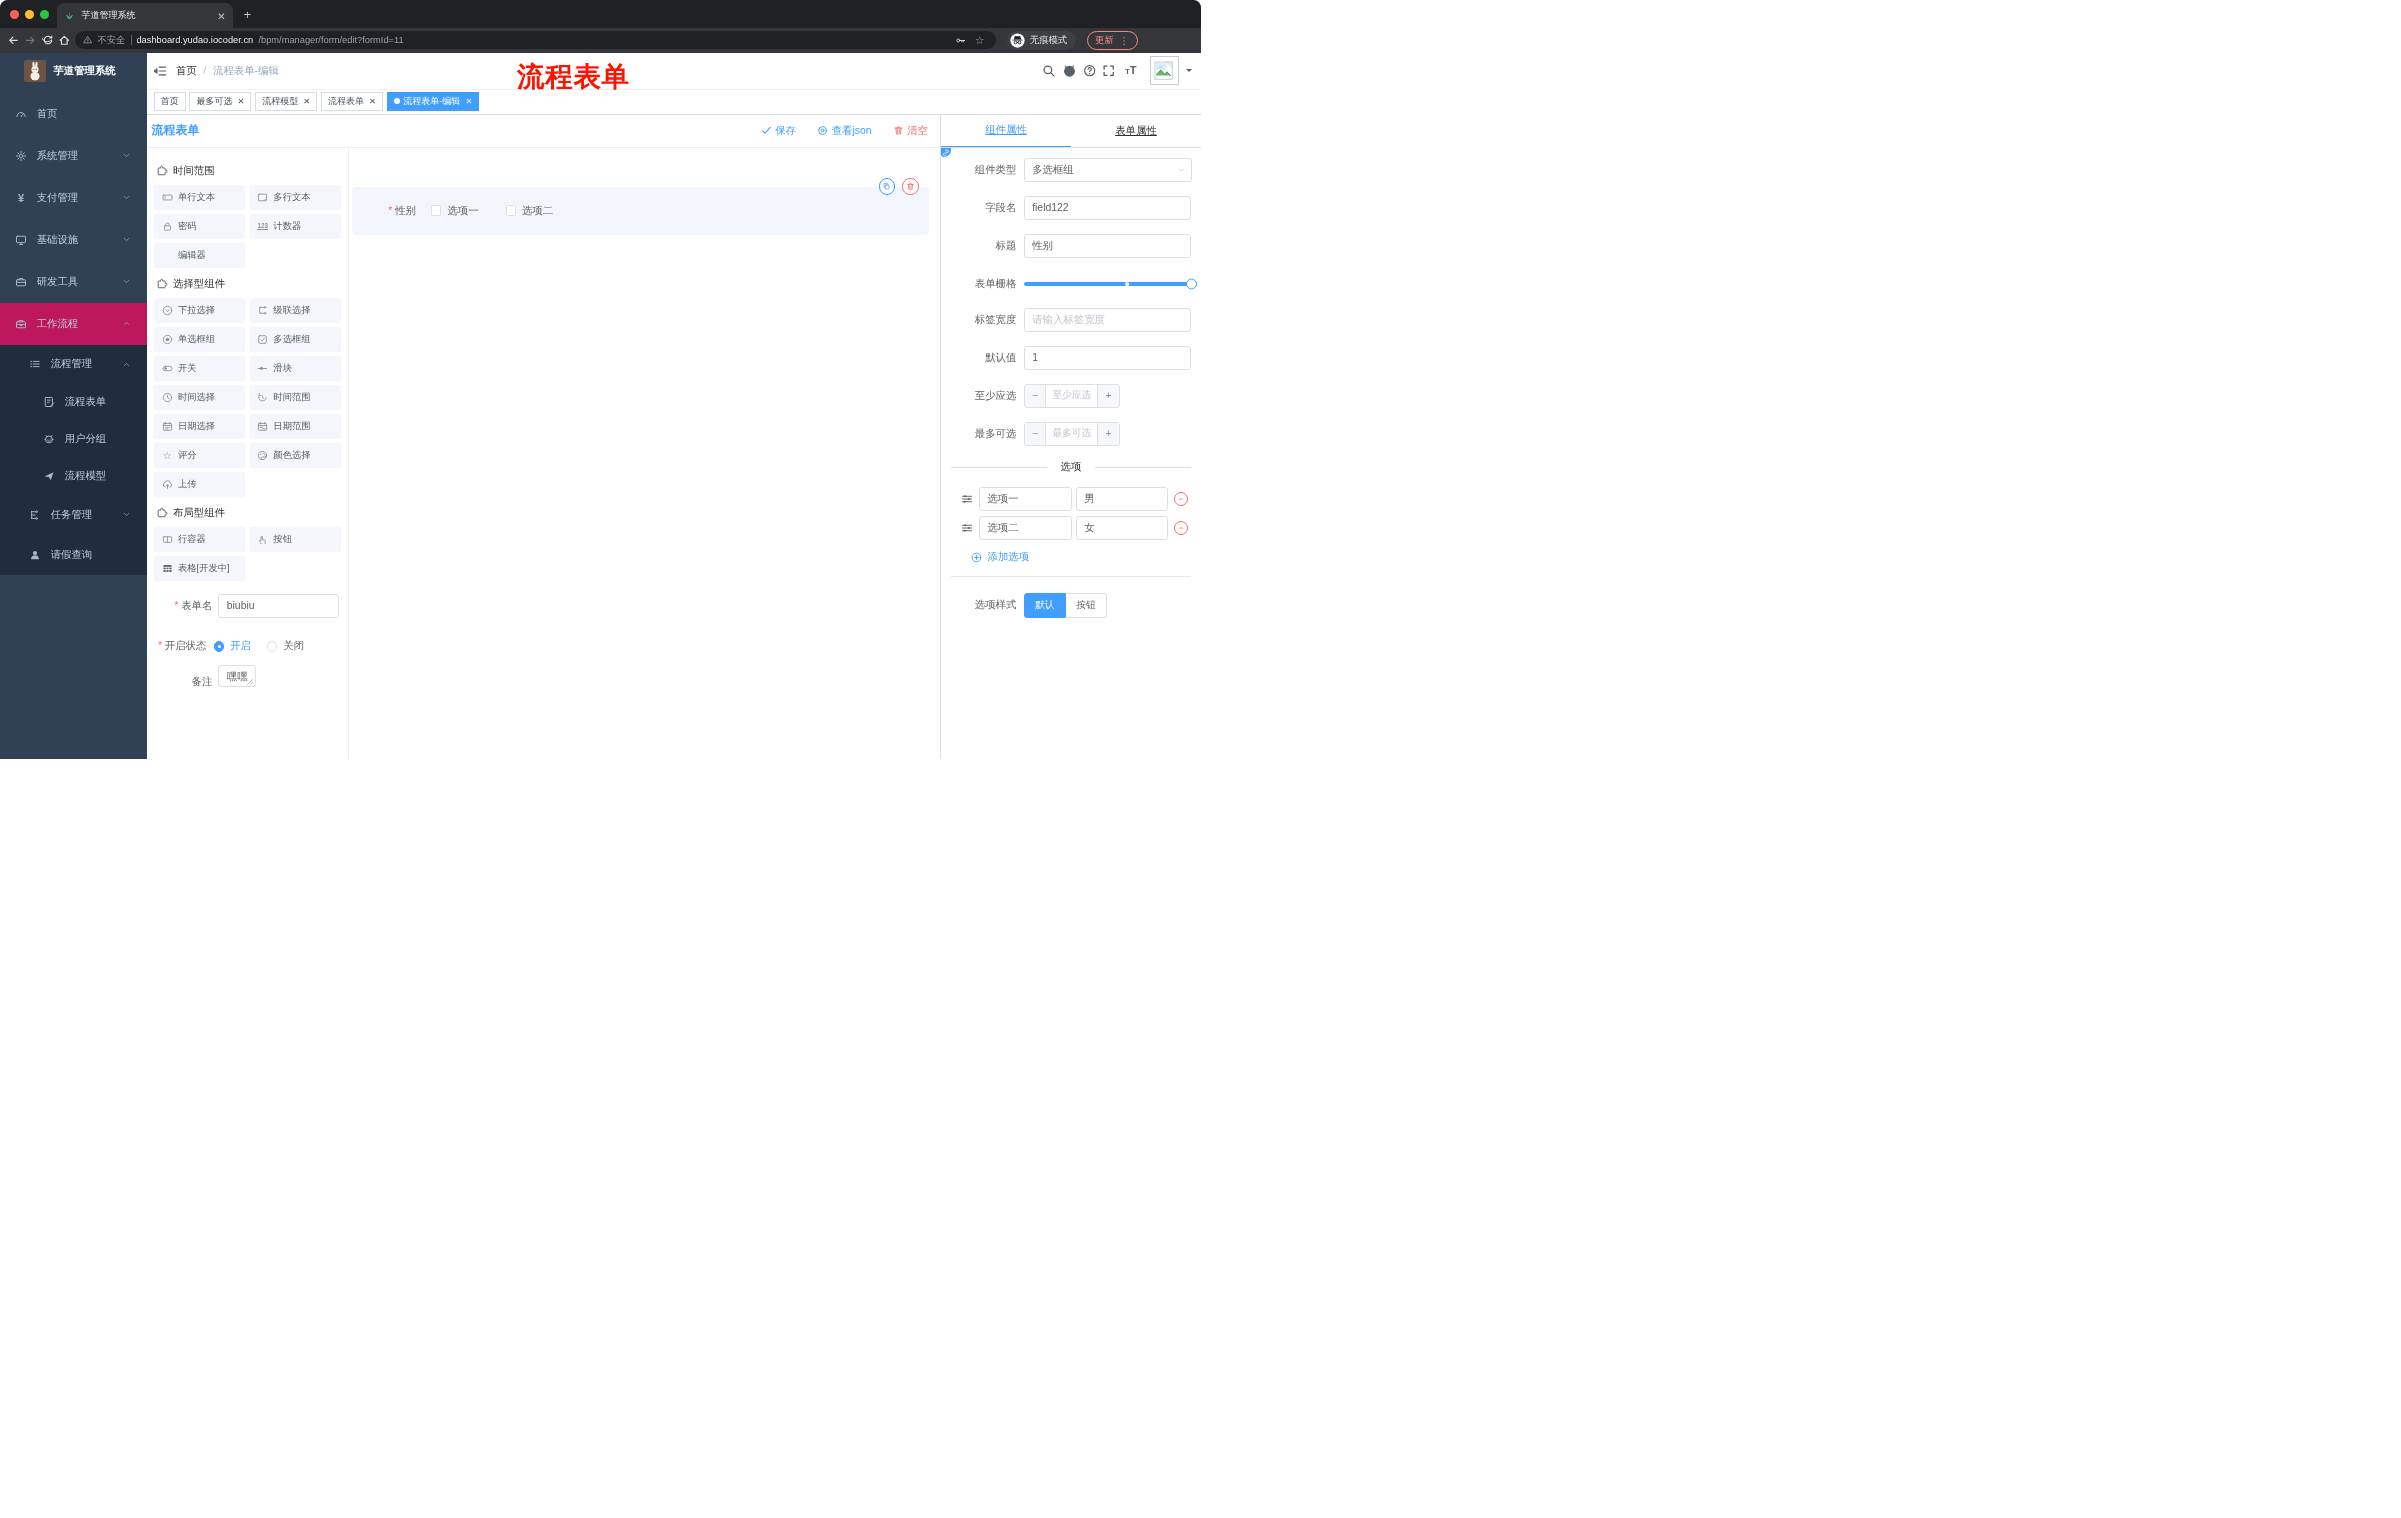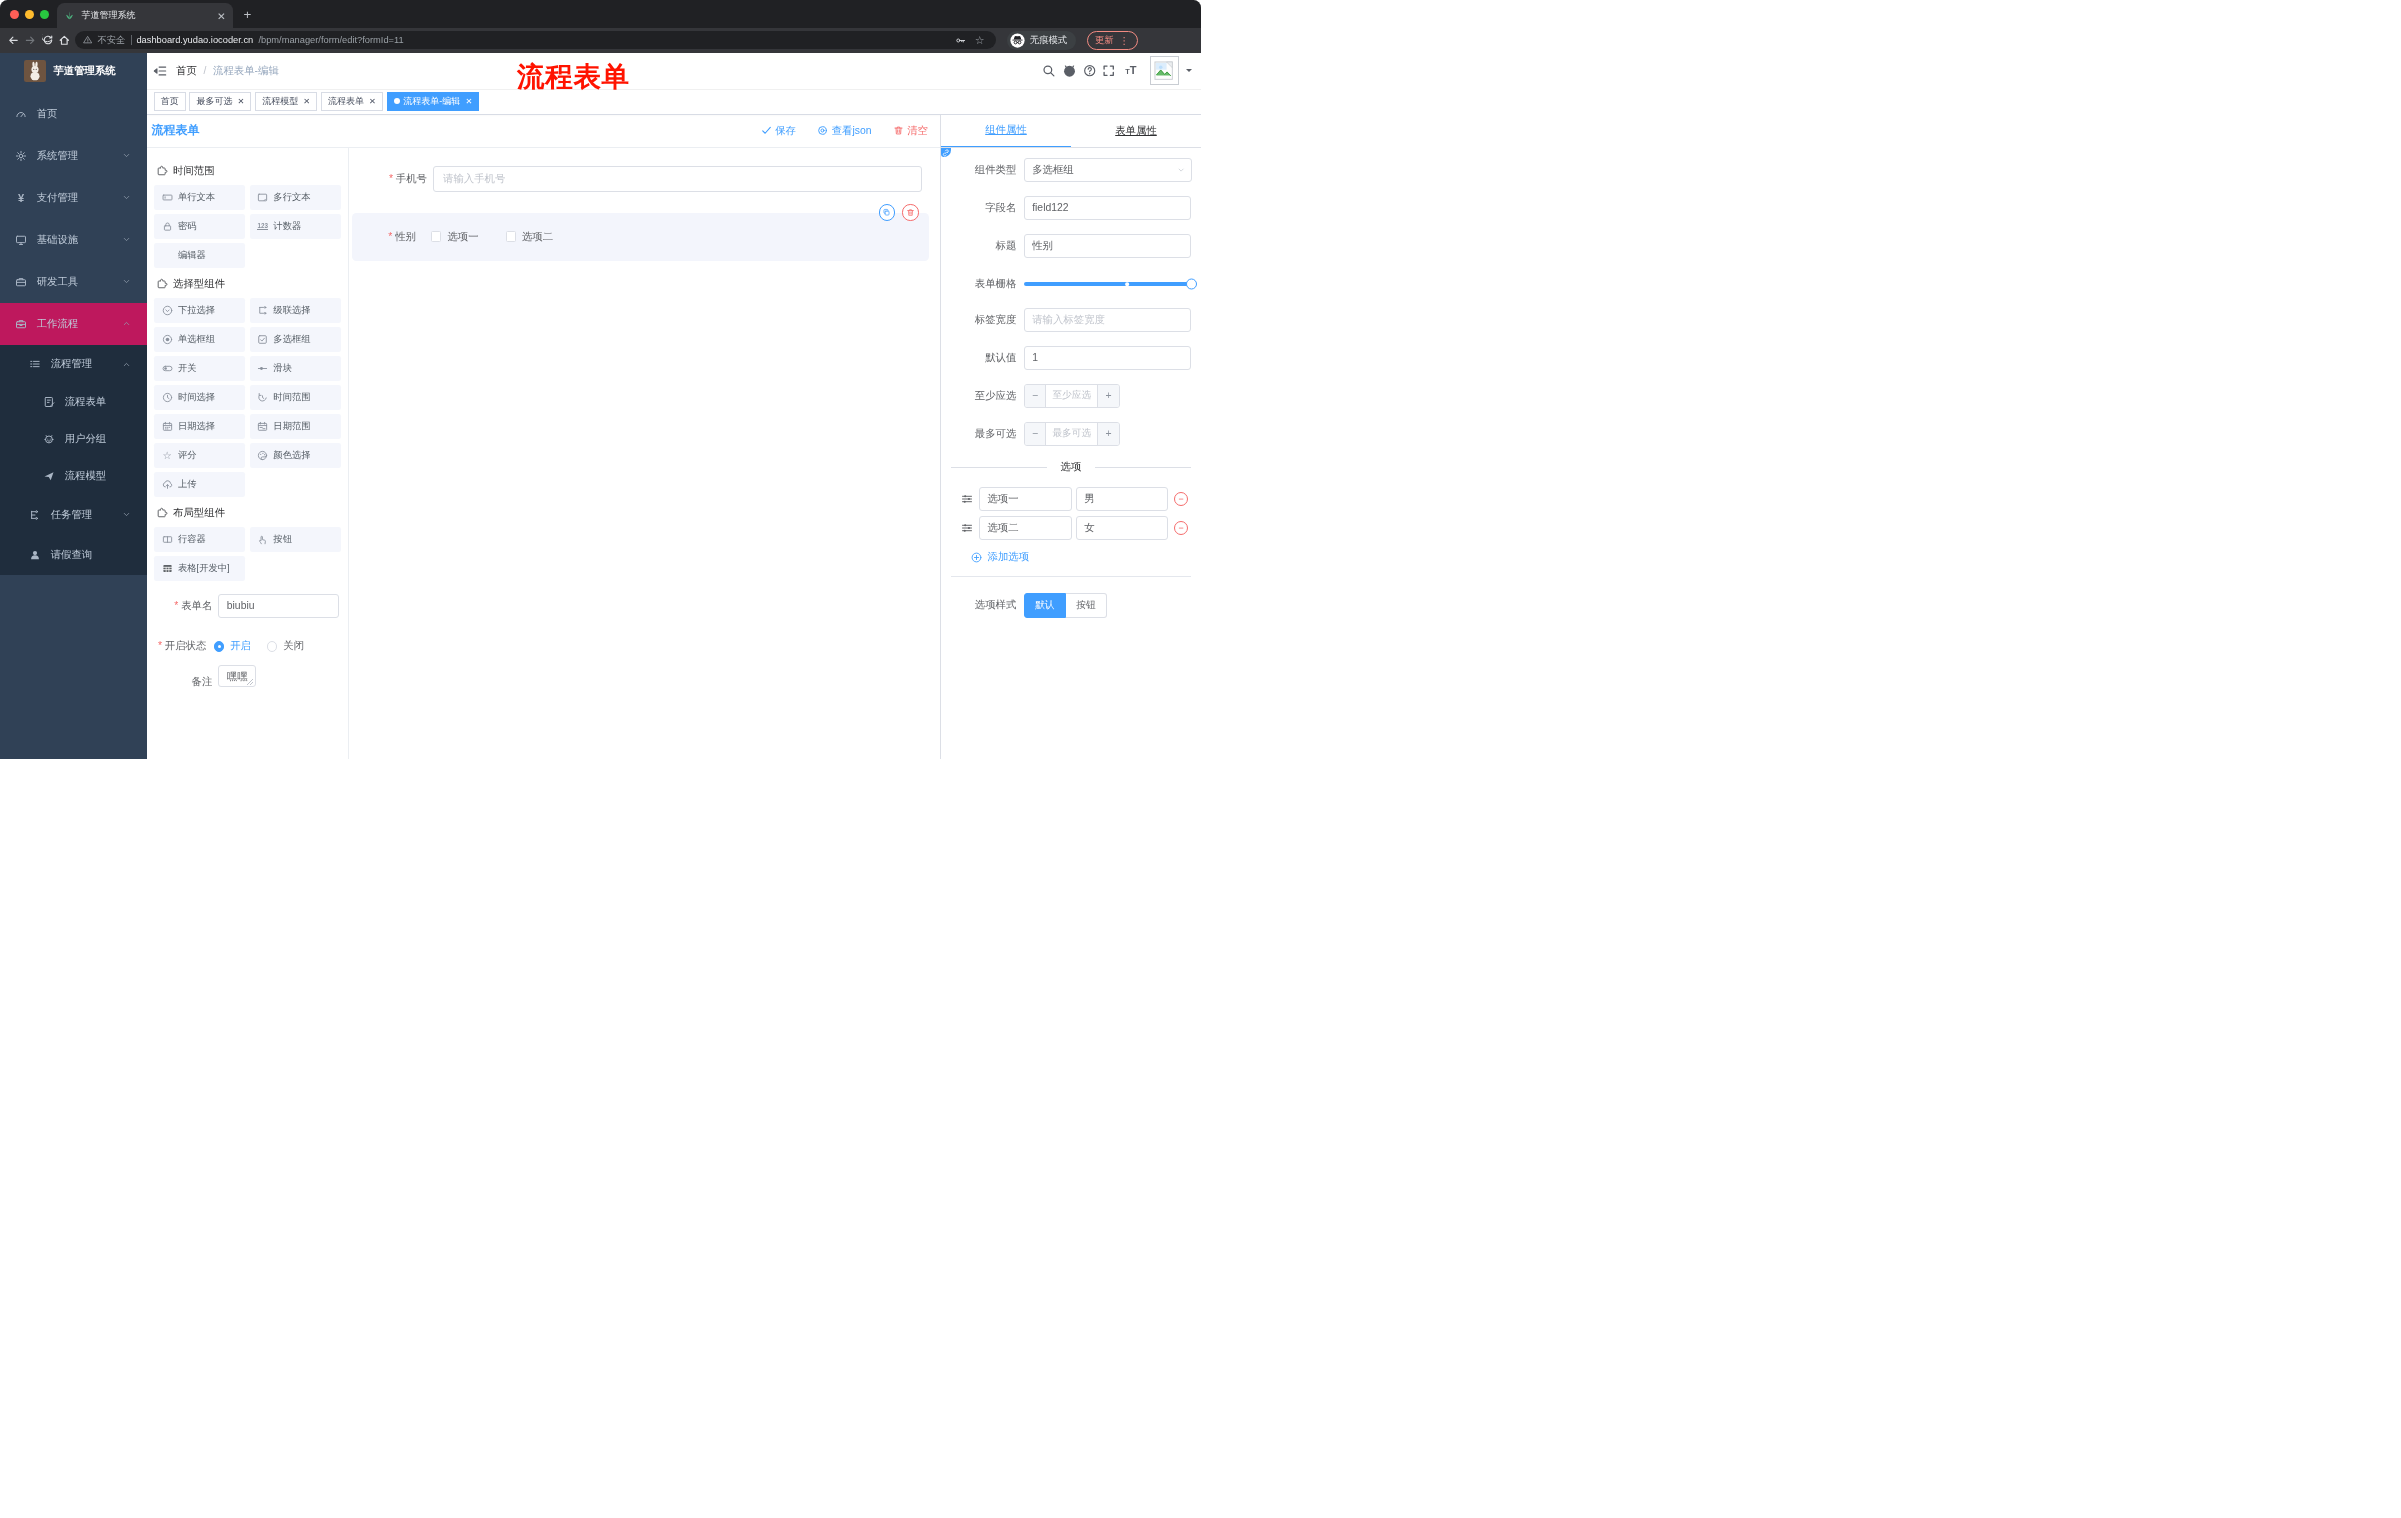--- a/index.html
+++ b/index.html
@@ -788,24 +788,20 @@
                     <span class="textarea">
                       <span>嘿嘿</span>
                       <span class="grip"></span>
                     </span>
                   </span>
                 </div>
               </div>
             </div>
 
             <div class="canvas">
-              <div class="fc-row">
-                <span class="fc-label req">手机号</span>
-                <span class="phone-input">请输入手机号</span>
-              </div>
               <div class="sel-block">
                 <span class="act-circle act-copy" id="ic-copy">
                     <svg viewBox="0 0 16 16" width="100%" height="100%" fill="none" stroke="currentColor" stroke-width="1.3" stroke-linecap="round" stroke-linejoin="round">
                       <rect x="5.5" y="5.5" width="7" height="7" rx="1.5"></rect>
                       <path d="M10.5 5.5V4A1.5 1.5 0 009 2.5H5A1.5 1.5 0 003.5 4v4A1.5 1.5 0 005 9.5h.5"></path>
                     </svg>
                   </span>
                 <span class="act-circle act-del" id="ic-del">
                     <svg viewBox="0 0 16 16" width="100%" height="100%" fill="none" stroke="currentColor" stroke-width="1.3" stroke-linecap="round" stroke-linejoin="round">
                       <path d="M2.8 4.5h10.4M6.3 4.5V3h3.4v1.5M4.4 4.5l.5 8.5h6.2l.5-8.5M6.8 7v3.8M9.2 7v3.8"></path>

